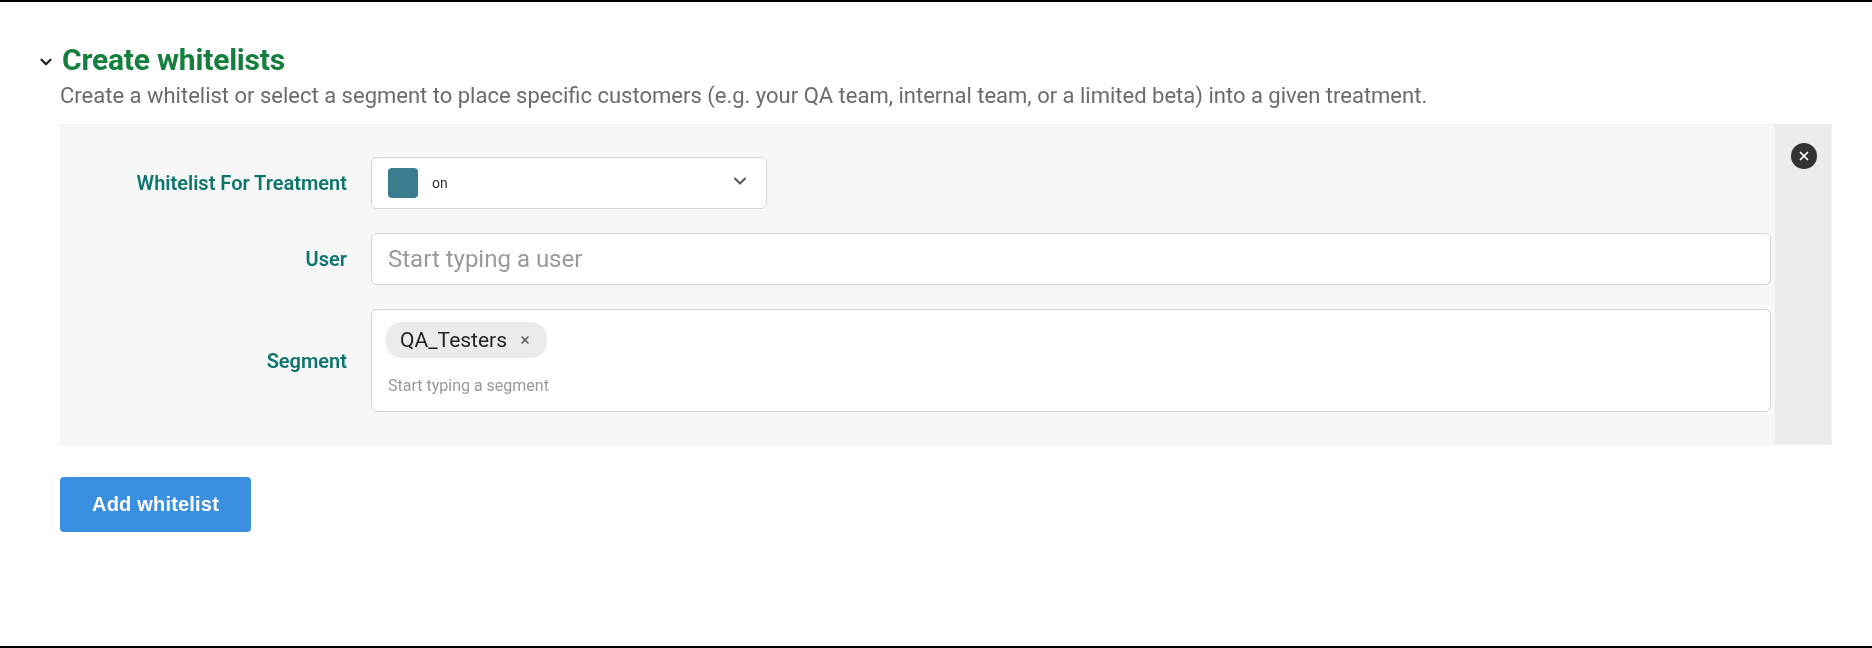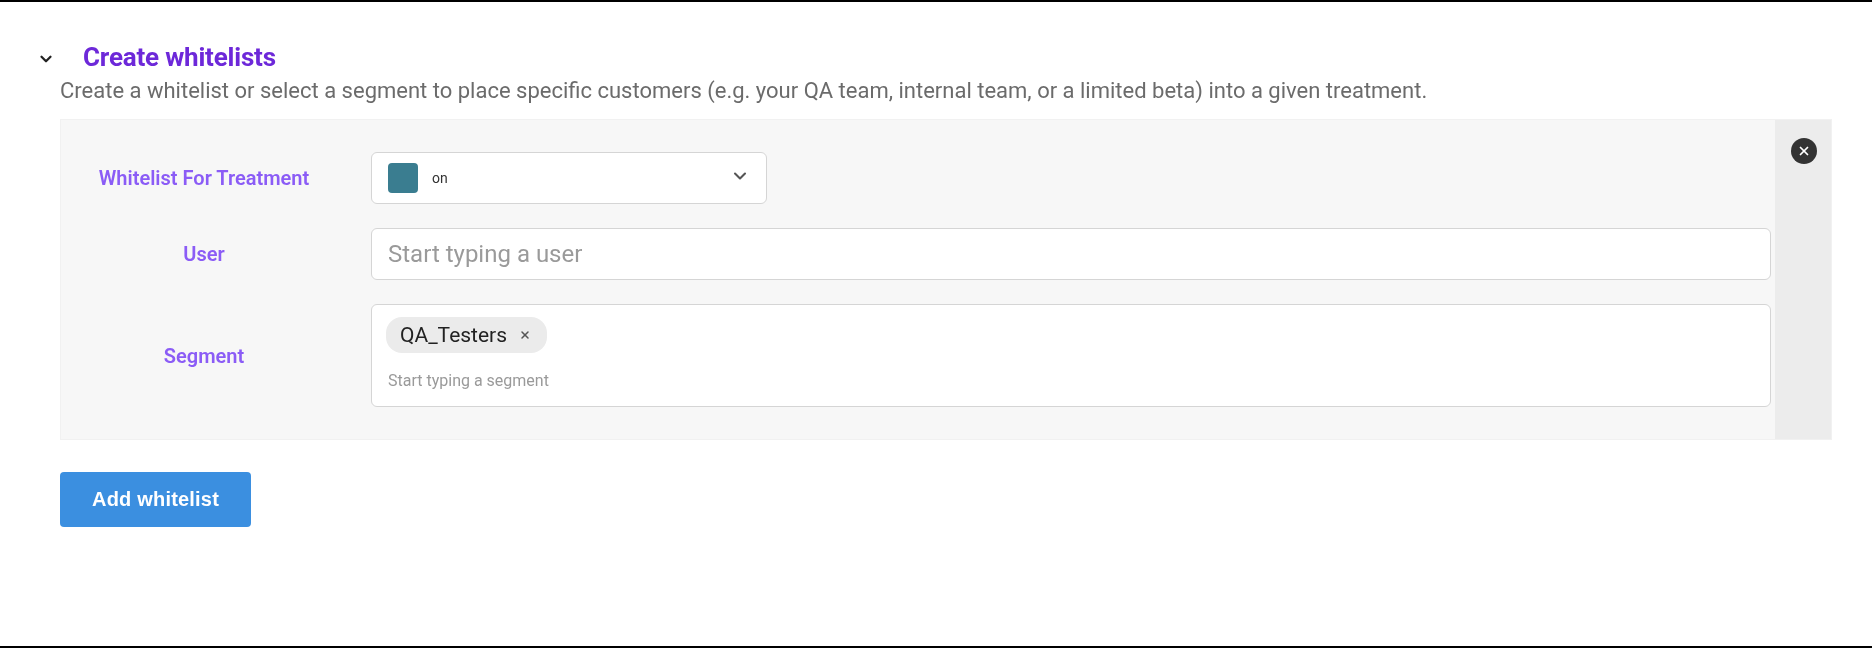--- a/index.html
+++ b/index.html
@@ -28,25 +28,24 @@
     height: 20px;
     display: flex;
     align-items: center;
     justify-content: center;
     cursor: pointer;
     flex-shrink: 0;
     position: relative;
     top: 2px;
   }
   .section-title {
-    font-size: 26px;
+    font-size: 30px;
     font-weight: 700;
-    color: #6d28d9;
+    color: #15803d;
     letter-spacing: -0.2px;
-    margin-left: 21px;
   }
   .section-desc {
     font-size: 22px;
     color: #6b6b6b;
     padding-left: 40px;
     margin-bottom: 16px;
     font-weight: 400;
   }
   .card {
     margin-left: 40px;
@@ -79,25 +78,25 @@
   }
   .form-row {
     display: flex;
     align-items: center;
     margin-bottom: 24px;
   }
   .form-row:last-child { margin-bottom: 0; }
   .form-row.segment-row { align-items: center; }
   .label-col {
     width: 310px;
-    text-align: center;
+    text-align: right;
     padding-right: 24px;
     font-size: 20px;
     font-weight: 600;
-    color: #8b5cf6;
+    color: #0f766e;
     flex-shrink: 0;
   }
   .segment-row .label-col { padding-top: 0; }
   .control-col {
     flex: 1;
   }
   .select-box {
     width: 396px;
     height: 52px;
     background: #fff;

